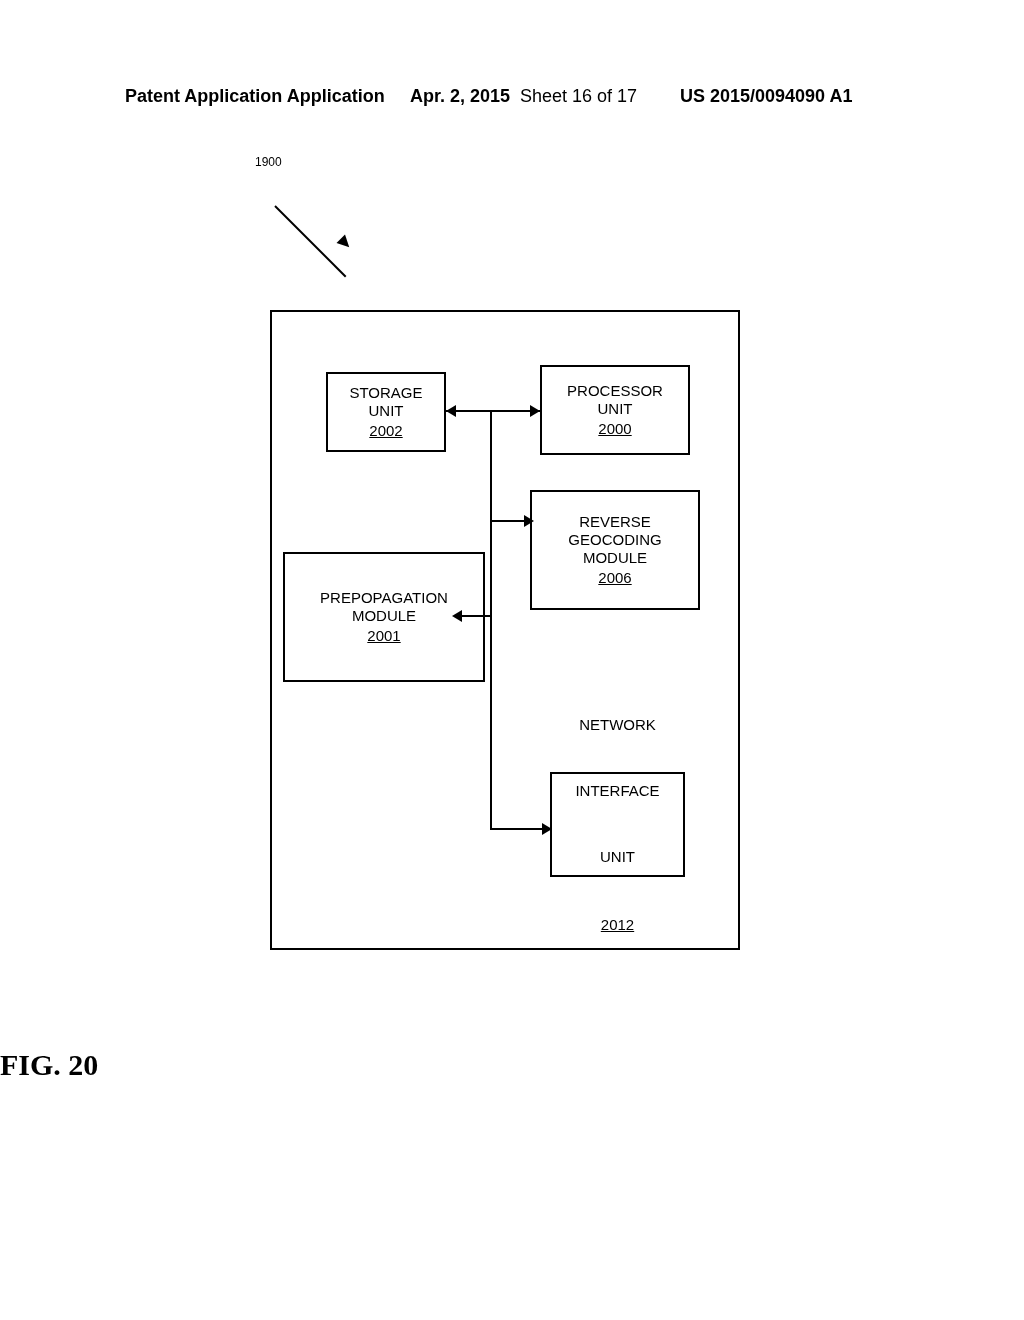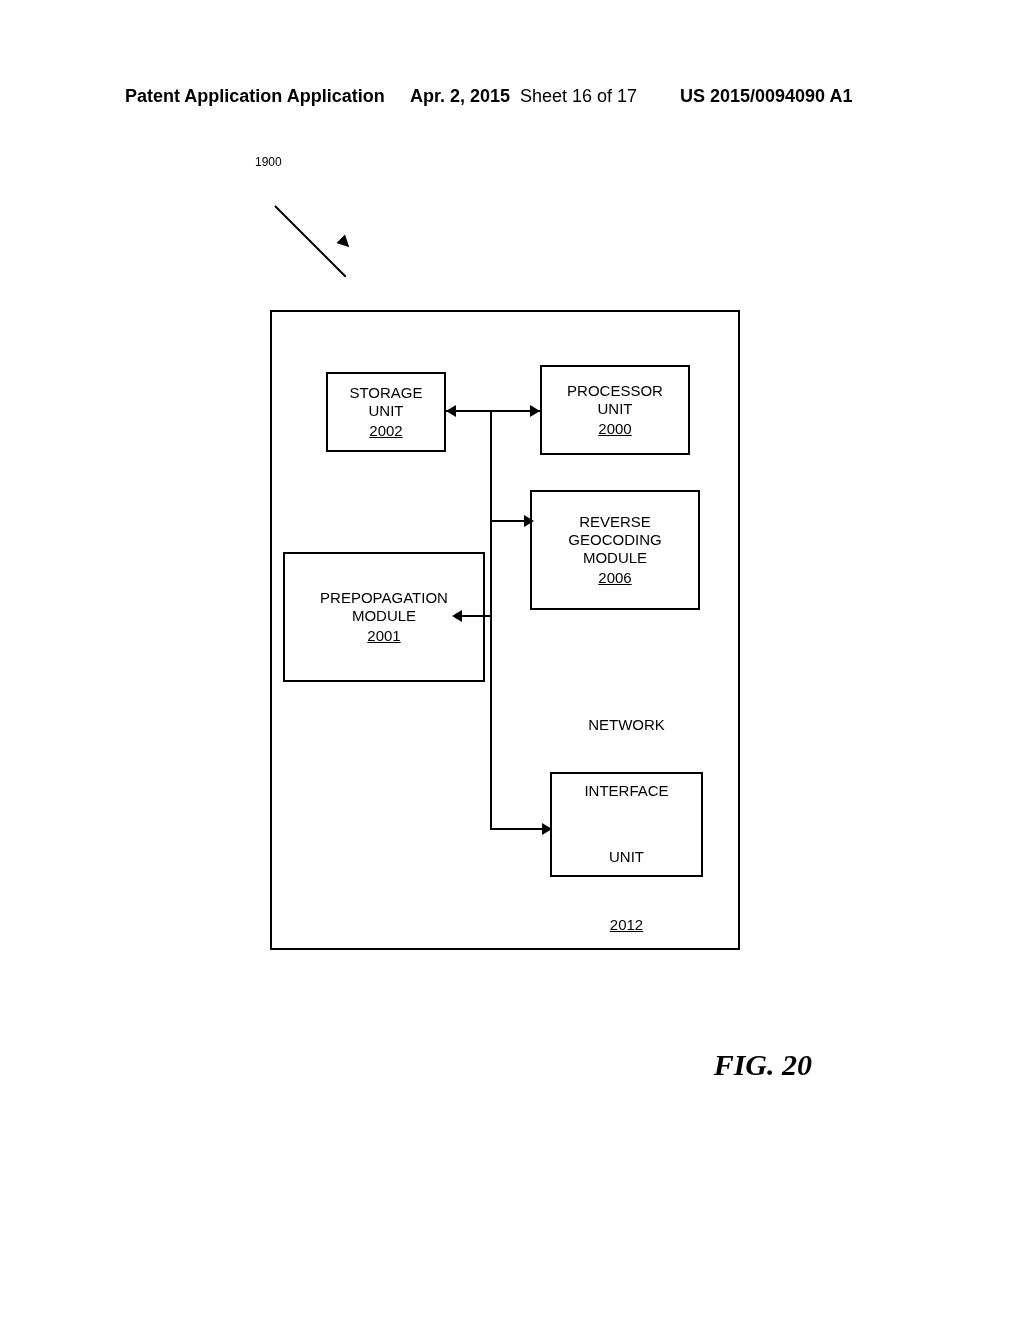--- a/index.html
+++ b/index.html
@@ -110,21 +110,21 @@
   }
   .prepop {
     top: 552px;
     left: 283px;
     width: 202px;
     height: 130px;
   }
   .netif {
     top: 772px;
     left: 550px;
-    width: 153px;
+    width: 135px;
     height: 105px;
     gap: 48px;
   }
 
   
   .hline { position:absolute; height:2px; background:#000; }
   .vline { position:absolute; width:2px; background:#000; }
 
   
   .conn-sp { top: 410px; left: 446px; width: 94px; }
@@ -172,24 +172,23 @@
     border-top:6px solid transparent;
     border-bottom:6px solid transparent;
     border-left:10px solid #000;
   }
 
   .fig-caption {
     position: absolute;
     top: 1048px;
     left: 0;
     width: 812px;
-    text-align: right;
+    text-align: left;
     font-size: 30px;
     font-weight: bold;
-    font-style: italic;
     font-family: "Times New Roman", Times, serif;
   }
 </style>
 </head>
 <body>
 
 <div class="page">
 
   <div class="header">
     <span class="pub">Patent Application Application</span>

